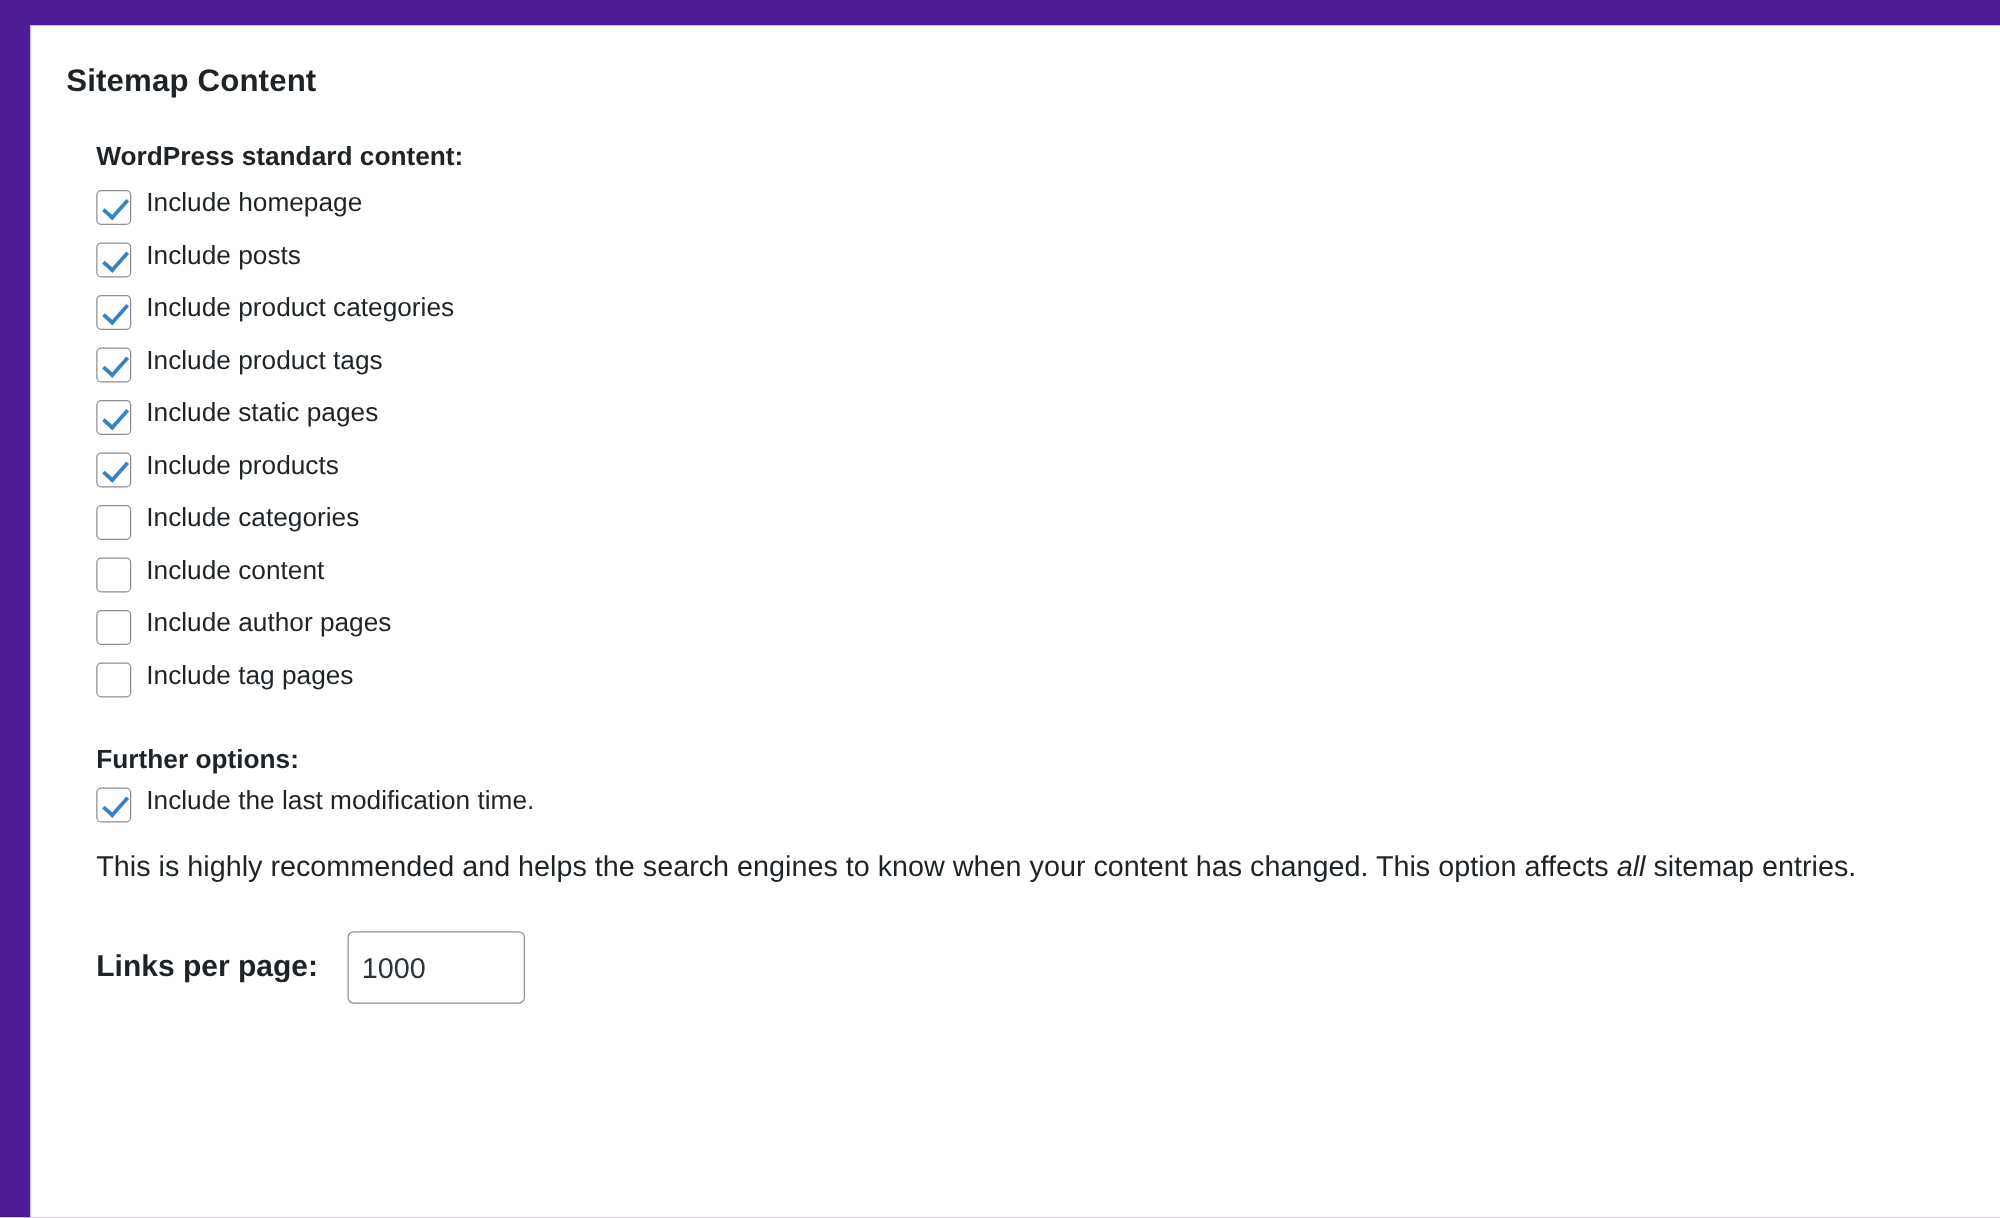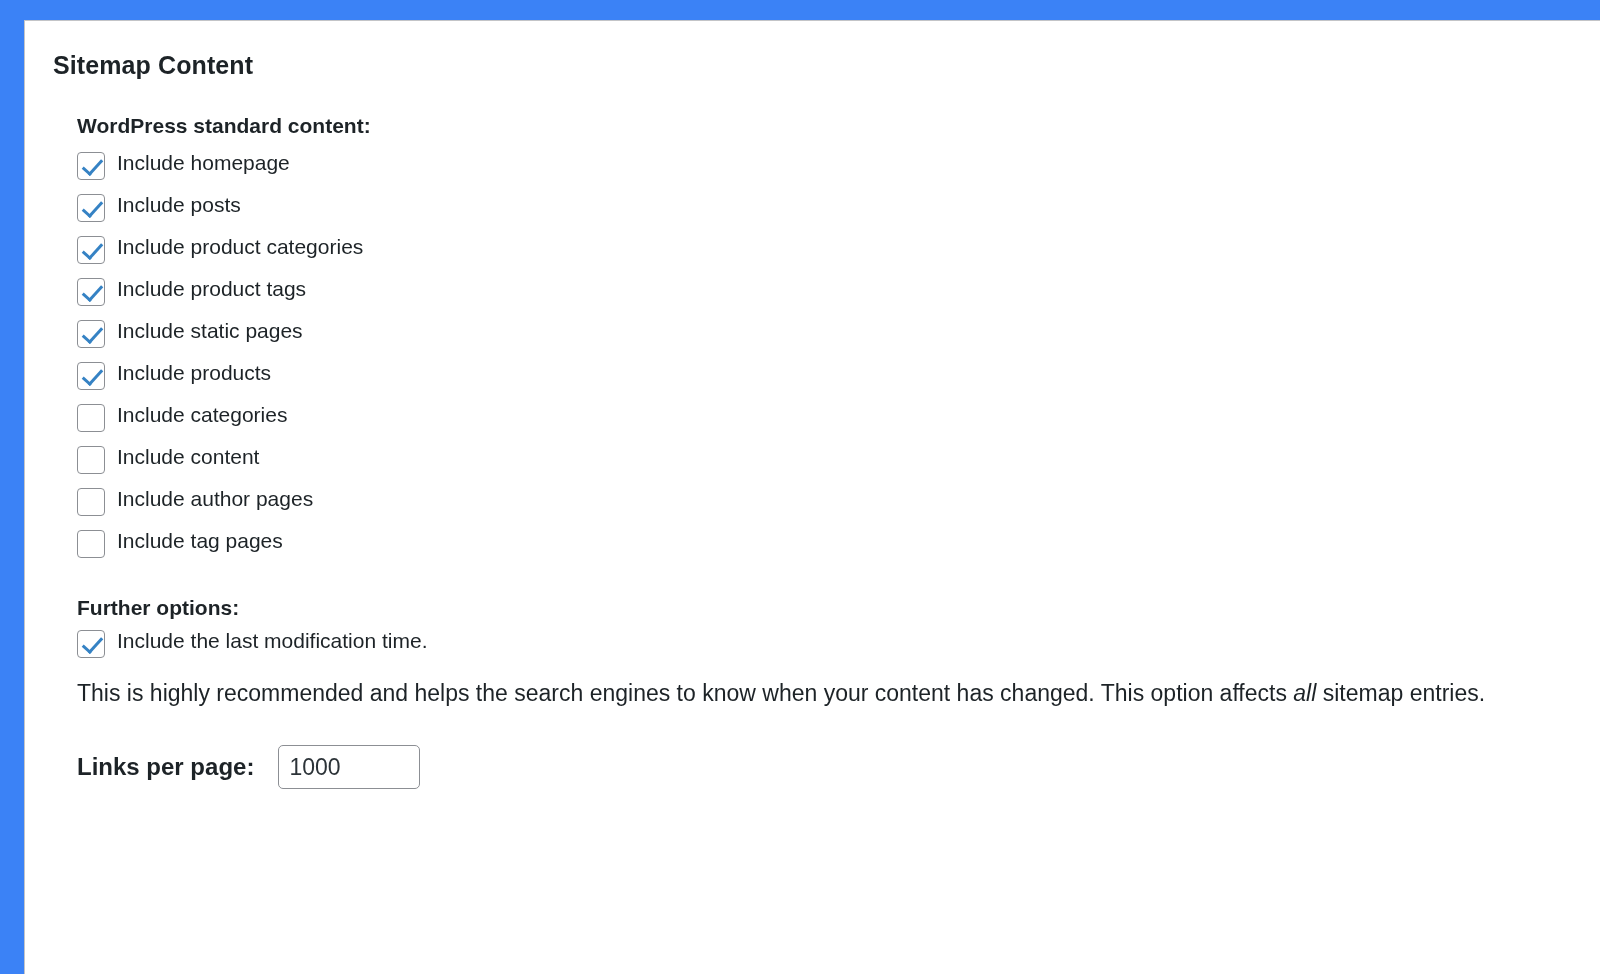--- a/index.html
+++ b/index.html
@@ -5,21 +5,21 @@
   html, body {
     margin: 0;
     padding: 0;
     background: #f0f0f1;
     font-family: "Liberation Sans", sans-serif;
   }
   #page {
     position: relative;
     width: 1600px;
     height: 974px;
-    background: #3b82f6;
+    background: #4c1d95;
     overflow: hidden;
   }
   .panel {
     position: absolute;
     left: 24px;
     top: 20px;
     width: 1576px;
     height: 960px;
     background: #ffffff;
     border: 1px solid #c3c4c7;
@@ -99,21 +99,21 @@
     margin-top: 36px;
   }
   .links-label {
     font-size: 24px;
     font-weight: bold;
     color: #1d2327;
     margin-right: 24px;
   }
   .num-input {
     width: 142px;
-    height: 44px;
+    height: 58px;
     box-sizing: border-box;
     border: 1px solid #8c8f94;
     border-radius: 5px;
     font-size: 23px;
     font-family: "Liberation Sans", sans-serif;
     color: #2c3338;
     padding: 0 10px;
     background: #fff;
   }
 </style>

